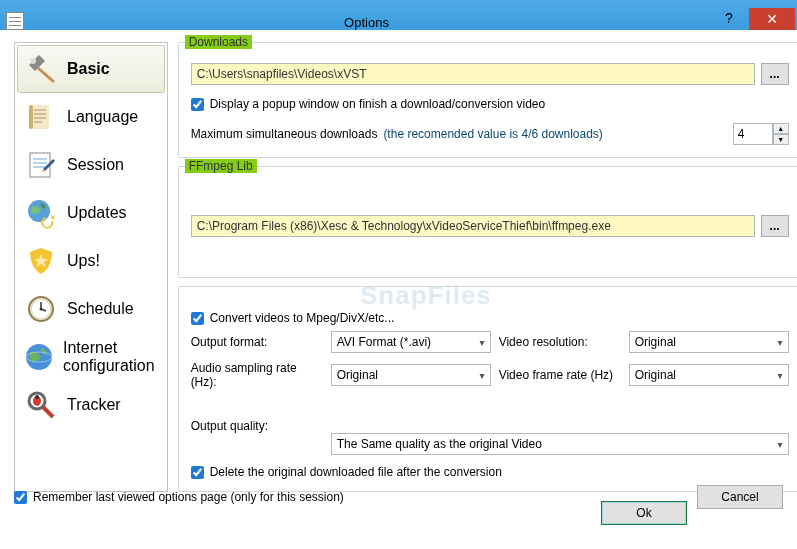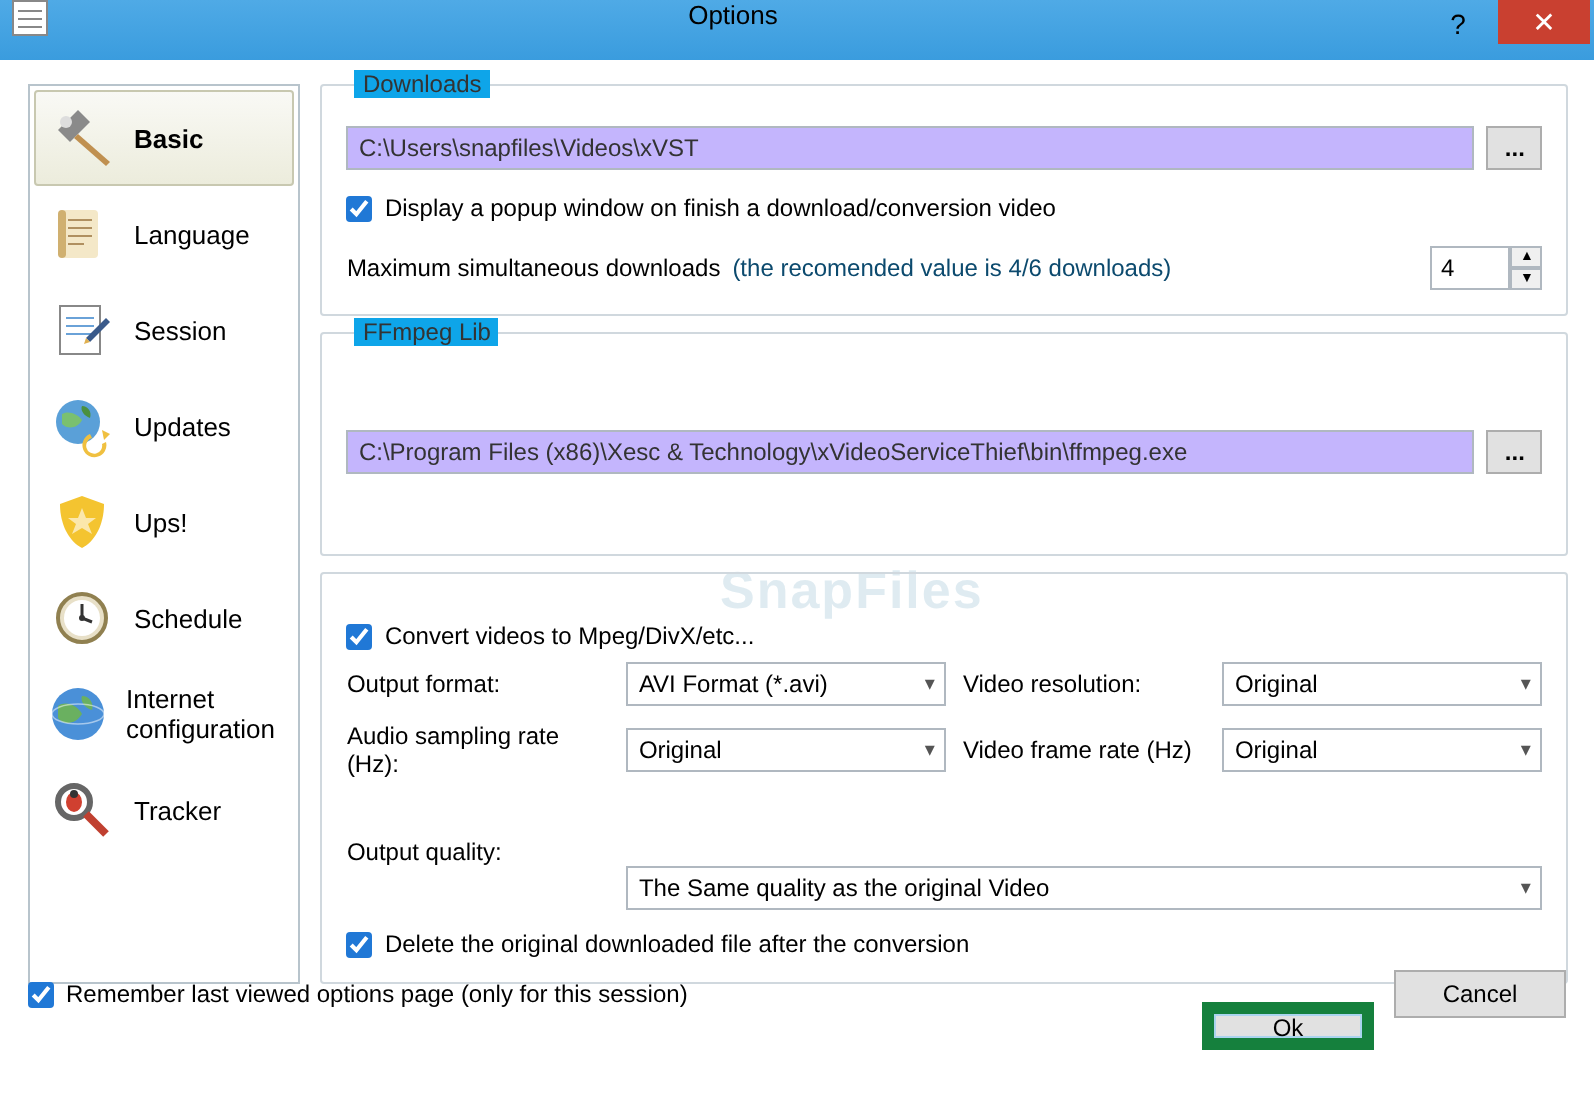--- a/index.html
+++ b/index.html
@@ -1,66 +1,66 @@
 <!DOCTYPE html>
 <html><head>
 <meta charset="utf-8">
 <style>
 * { box-sizing: border-box; margin: 0; padding: 0; font-family: "Segoe UI", Tahoma, sans-serif; font-size: 12px; }
 body { background: #fff; width: 797px; height: 549px; overflow: hidden; }
 
-.titlebar { height: 30px; background: linear-gradient(#4faae6,#3a9cde); display: flex; align-items: flex-start; color: #000; position: relative; }
+.titlebar { height: 30px; background: linear-gradient(#4faae6,#3a9cde); display: flex; align-items: flex-end; color: #000; position: relative; }
 .titlebar .sysicon { width: 18px; height: 18px; margin-left: 6px; background: #fff; border: 1px solid #888; display: flex; flex-direction: column; justify-content: space-around; padding: 2px; }
 .titlebar .sysicon div { height: 1px; background: #888; }
 .titlebar .title { flex: 1; text-align: center; font-size: 13px; }
 .titlebar .help-btn { width: 40px; height: 24px; text-align: center; line-height: 24px; color: #000; font-size: 14px; cursor: pointer; }
 .titlebar .close-btn { width: 46px; height: 22px; background: #c94030; color: #fff; text-align: center; line-height: 22px; font-size: 14px; margin-right: 2px; cursor: pointer; }
 
 .client { position: absolute; top: 30px; left: 0; right: 0; bottom: 0; background: #fff; padding: 12px 14px; }
 
 .main-row { display: flex; gap: 10px; height: 450px; }
 
 .sidebar { width: 160px; border: 1px solid #b8c4cc; background: #fff; padding: 2px; }
 .side-item { display: flex; align-items: center; gap: 8px; padding: 6px 6px; cursor: pointer; border-radius: 2px; }
 .side-item.selected { background: linear-gradient(#f9f9f5,#ececdc); border: 1px solid #c8c8b0; padding: 5px 5px; }
 .side-item.selected .side-label { font-weight: bold; }
 .side-icon { width: 36px; height: 36px; display: flex; align-items: center; justify-content: center; }
 .side-icon svg { width: 32px; height: 32px; }
-.side-label { font-size: 13px; }
+.side-label { font-size: 16px; }
 
 .content { flex: 1; display: flex; flex-direction: column; gap: 8px; }
 
 .groupbox { border: 1px solid #d0d8de; border-radius: 2px; padding: 14px 12px 12px 12px; position: relative; }
-.groupbox .legend { position: absolute; top: -8px; left: 16px; background: #0ea5e9; padding: 0 4px; font-size: 12px; color: #333; }
+.groupbox .legend { position: absolute; top: -8px; left: 6px; background: #84cc16; padding: 0 4px; font-size: 12px; color: #333; }
 .groupbox.flex-fill { flex: 1; display: flex; flex-direction: column; justify-content: center; }
 
 .row { display: flex; align-items: center; gap: 6px; margin-top: 6px; }
 .row:first-child { margin-top: 16px; align-items: center; }
 
-input[type=text].textfield { flex: 1; border: 1px solid #b0b8c0; padding: 3px 5px; background: #c4b5fd; font-size: 12px; color: #333; }
+input[type=text].textfield { flex: 1; border: 1px solid #b0b8c0; padding: 3px 5px; background: #fef9c3; font-size: 12px; color: #333; }
 .browse-btn { width: 28px; height: 22px; border: 1px solid #adadad; background: #e1e1e1; cursor: pointer; font-weight: bold; }
 
 .checkbox { width: 13px; height: 13px; accent-color: #2078d6; }
 
 .hint { color: #0c4a6e; }
 
 .spin-wrap { display: flex; }
 .spin-wrap input { width: 40px; border: 1px solid #b0b8c0; padding: 2px 4px; text-align: left; }
 .spin-btns { display: flex; flex-direction: column; }
 .spin-btns button { width: 16px; height: 11px; border: 1px solid #b0b8c0; background: #f0f0f0; font-size: 7px; line-height: 7px; padding: 0; cursor: pointer; }
 
 .select { border: 1px solid #b0b8c0; background: #fff; padding: 2px 18px 2px 5px; height: 22px; position: relative; cursor: pointer; display: inline-flex; align-items: center; }
 .select::after { content: "▾"; position: absolute; right: 5px; color: #555; font-size: 10px; }
 .convgrid { display: grid; grid-template-columns: 132px 160px 122px 160px; gap: 8px 8px; align-items: center; margin-top: 6px; }
 
 .watermark { position: absolute; top: 250px; left: 360px; font-size: 26px; color: #c0d8e4; font-weight: bold; opacity: 0.5; pointer-events: none; letter-spacing: 1px; }
 
 .footer { position: absolute; left: 14px; right: 14px; bottom: 24px; display: flex; align-items: center; }
 .footer .btn { width: 86px; height: 24px; border: 1px solid #adadad; background: #e1e1e1; cursor: pointer; margin-left: 10px; }
-.footer .btn.primary { border: 6px solid #15803d; box-shadow: inset 0 0 0 1px #aad4ee; margin-top: 32px; }
+.footer .btn.primary { border: 1px solid #15803d; box-shadow: inset 0 0 0 1px #aad4ee; margin-top: 32px; }
 .footer .spacer { flex: 1; }
 </style>
 </head>
 <body>
 
 <div class="titlebar">
   <div class="sysicon">
       <div></div>
       <div></div>
       <div></div>

